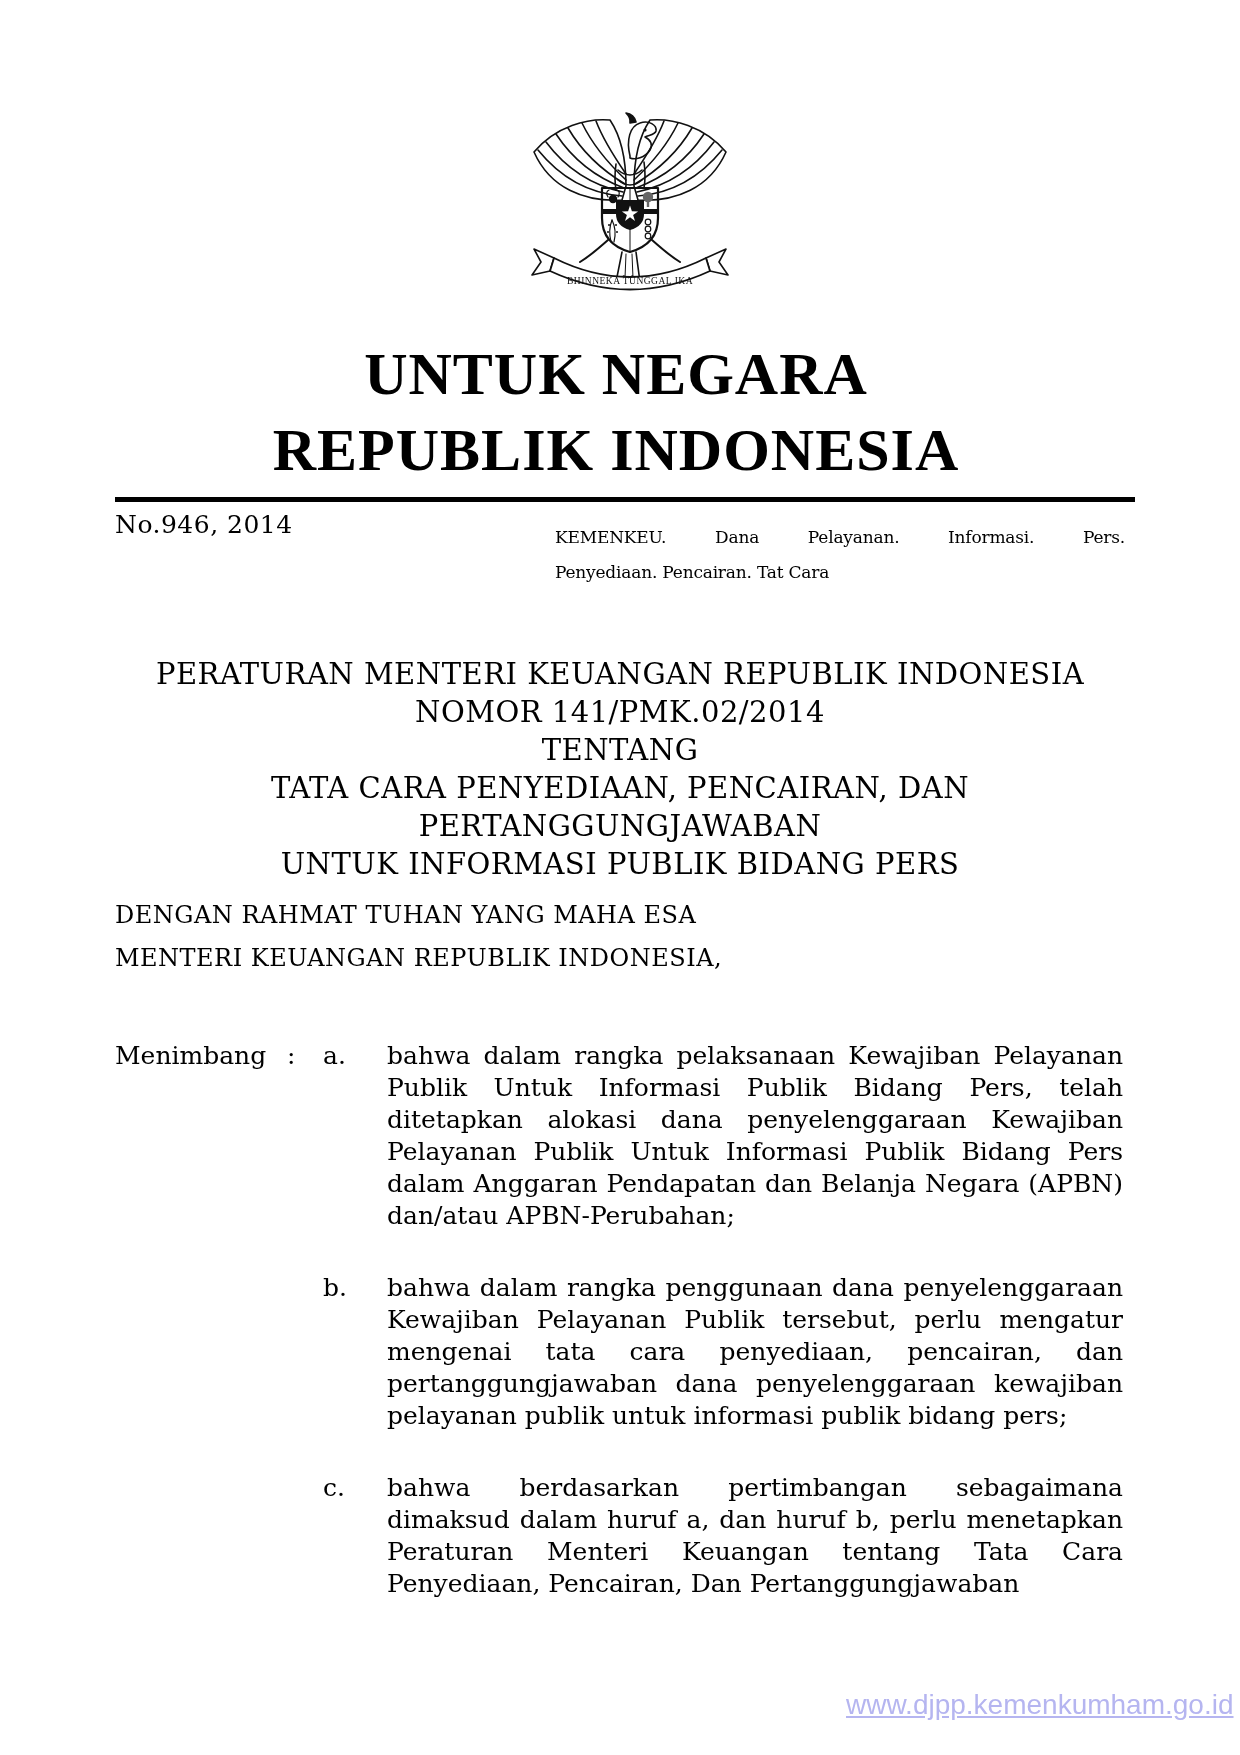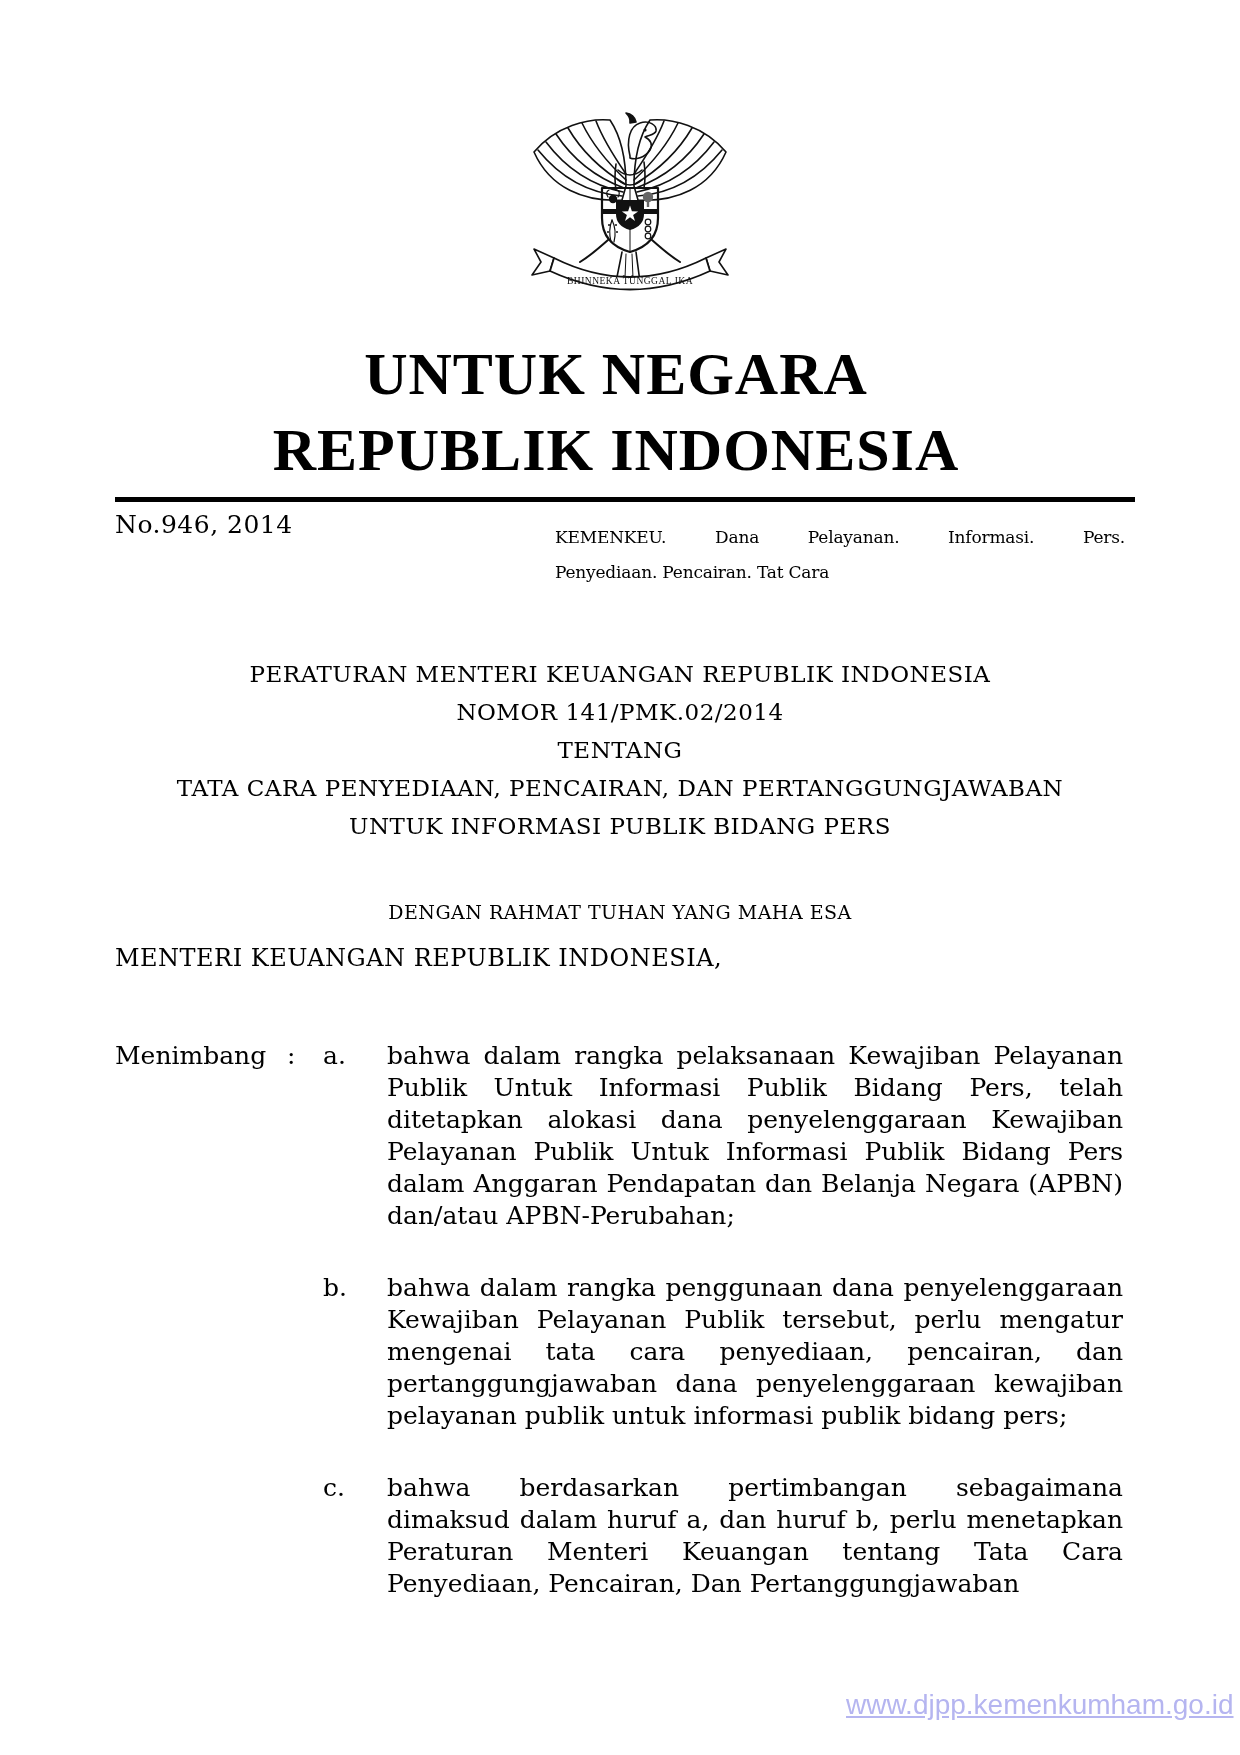--- a/index.html
+++ b/index.html
@@ -25,23 +25,23 @@
   }
   .rule{position:absolute;left:115px;top:497px;width:1020px;height:5px;background:#000;}
   .gazette-row{position:absolute;left:115px;top:508px;width:1010px;}
   .issue-no{position:absolute;left:0;top:2px;font-size:25px;letter-spacing:.5px;white-space:nowrap;}
   .subject{position:absolute;left:440px;top:12px;width:570px;font-size:17px;line-height:35px;letter-spacing:-.2px;}
   .subject-l1{text-align:justify;text-align-last:justify;}
   .subject-l2{text-align:left;}
   
   .heading{
     position:absolute;left:115px;top:655px;width:1010px;
-    text-align:center;font-size:23px;line-height:38px;letter-spacing:.5px;
+    text-align:center;font-size:29px;line-height:38px;letter-spacing:.5px;
   }
-  .invocation{position:absolute;left:115px;top:901px;width:1010px;text-align:center;font-size:19px;letter-spacing:.5px;}
+  .invocation{position:absolute;left:115px;top:901px;width:1010px;font-size:24px;letter-spacing:.5px;}
   .authority{position:absolute;left:115px;top:944px;width:1010px;text-align:left;font-size:24px;letter-spacing:.5px;}
   
   .considering{
     position:absolute;left:115px;top:1040px;width:1008px;
     display:grid;grid-template-columns:172px 36px 64px 1fr;
     row-gap:40px;
     font-size:25px;line-height:32px;
   }
   .c-label{grid-column:1;grid-row:1;}
   .c-colon{grid-column:2;grid-row:1;}

